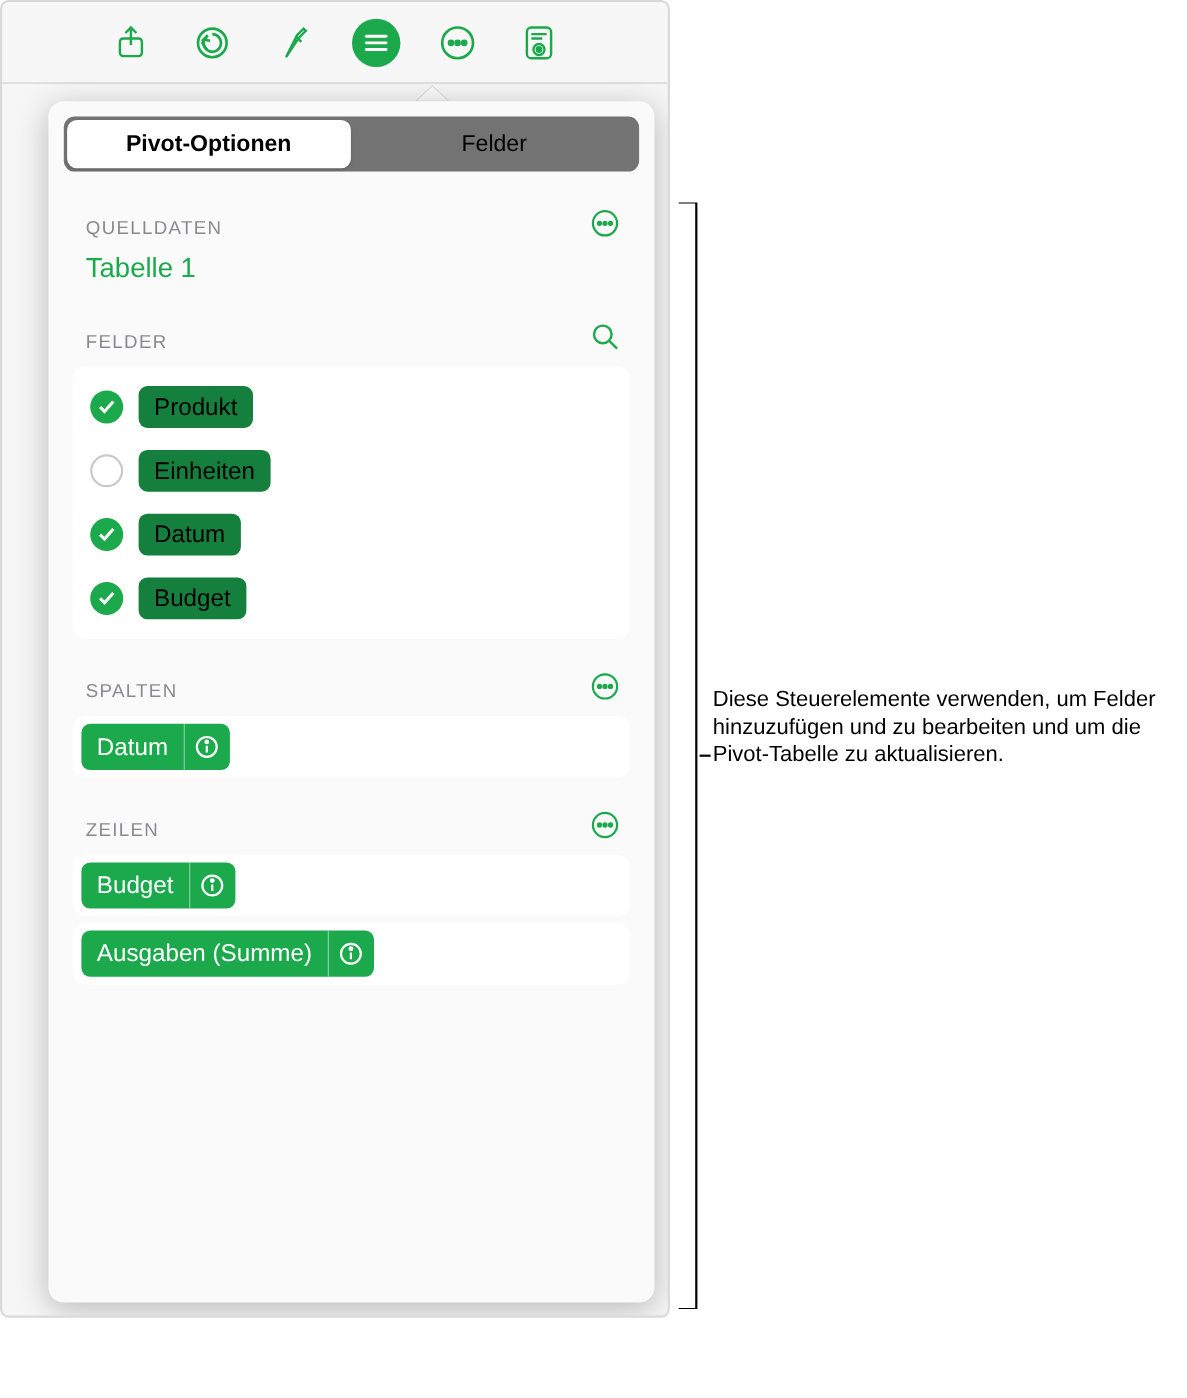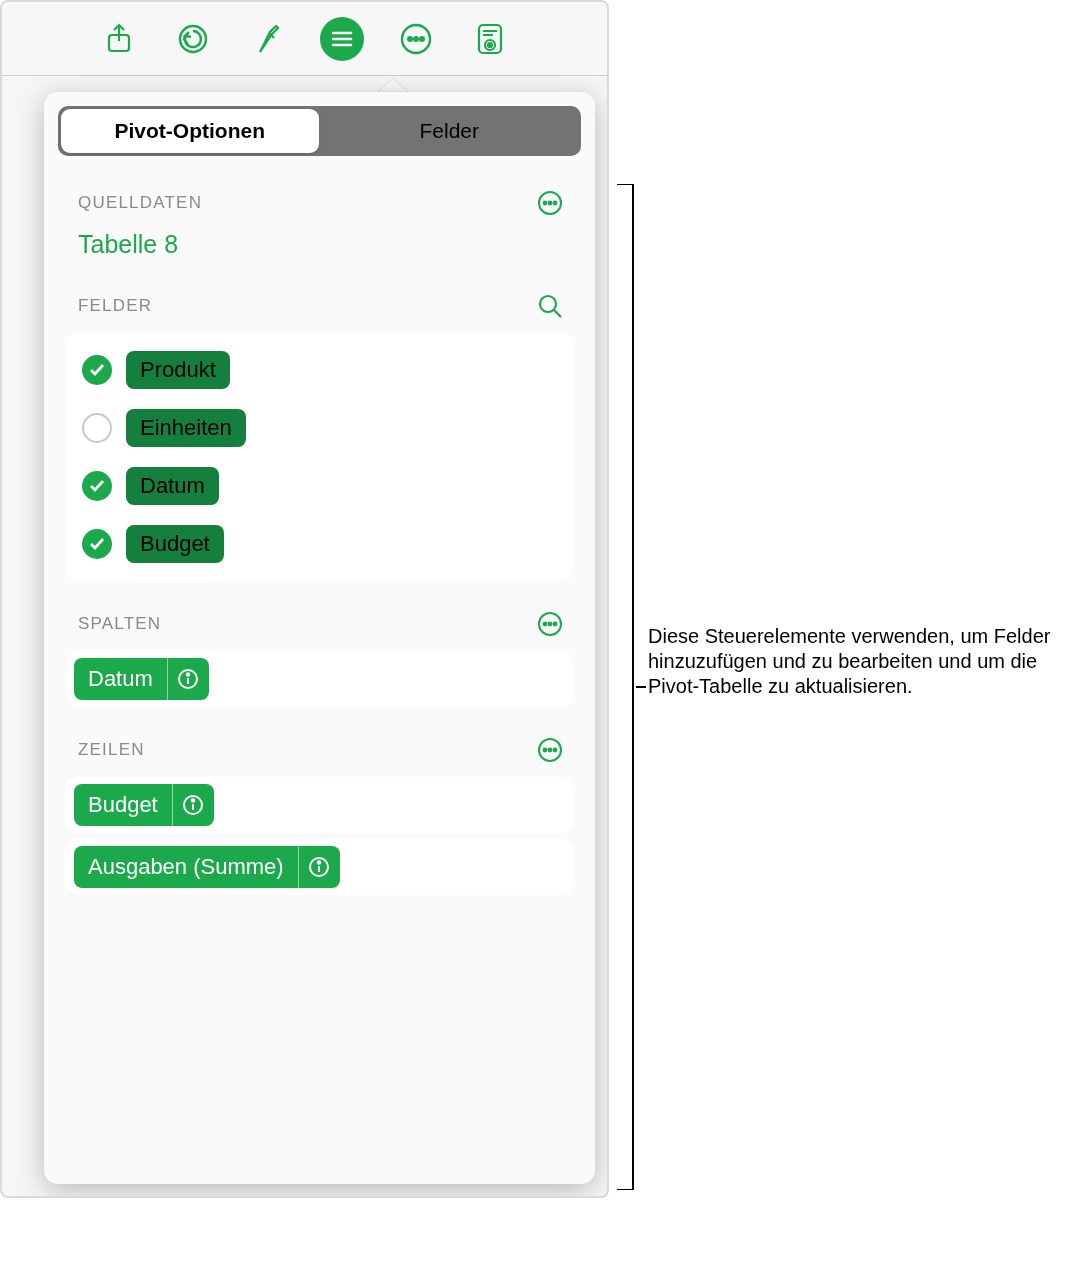--- a/index.html
+++ b/index.html
@@ -78,21 +78,21 @@
     color: #000;
     border-radius: 9px;
   }
   .seg.active {
     background: #fff;
     box-shadow: 0 1px 3px rgba(0,0,0,0.15);
     font-weight: 600;
   }
   .section-head {
     display: flex;
-    align-items: center;
+    align-items: flex-end;
     justify-content: space-between;
     padding: 10px 16px 8px 20px;
   }
   .section-label {
     font-size: 17px;
     letter-spacing: 1.2px;
     color: #8a8a8e;
     font-weight: 500;
   }
   .more-btn, .search-btn {
@@ -255,21 +255,21 @@
       <span class="section-label">QUELLDATEN</span>
       <div class="more-btn">
         <svg width="26" height="26" viewBox="0 0 26 26" fill="none" stroke="currentColor" stroke-width="2">
           <circle cx="13" cy="13" r="11"></circle>
           <circle cx="8" cy="13" r="1.4" fill="currentColor"></circle>
             <circle cx="13" cy="13" r="1.4" fill="currentColor"></circle>
             <circle cx="18" cy="13" r="1.4" fill="currentColor"></circle>
         </svg>
       </div>
     </div>
-    <div class="source-name">Tabelle 8</div>
+    <div class="source-name">Tabelle 1</div>
 
     <div class="section-head">
       <span class="section-label">FELDER</span>
       <div class="search-btn">
         <svg width="26" height="26" viewBox="0 0 26 26" fill="none" stroke="currentColor" stroke-width="2.2">
           <circle cx="11" cy="11" r="8"></circle>
             <line x1="17" y1="17" x2="24" y2="24"></line>
         </svg>
       </div>
     </div>

